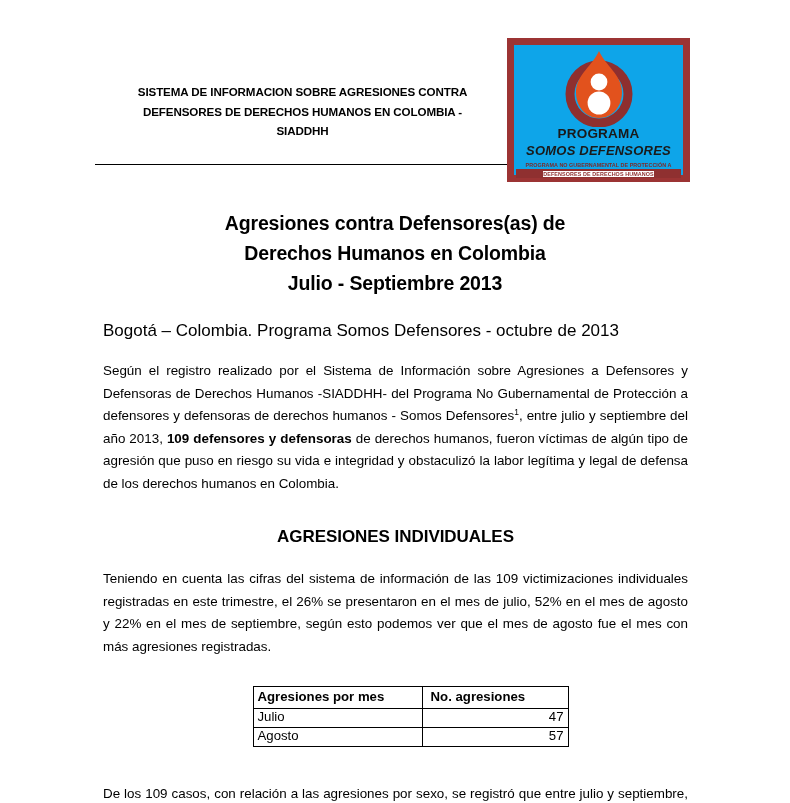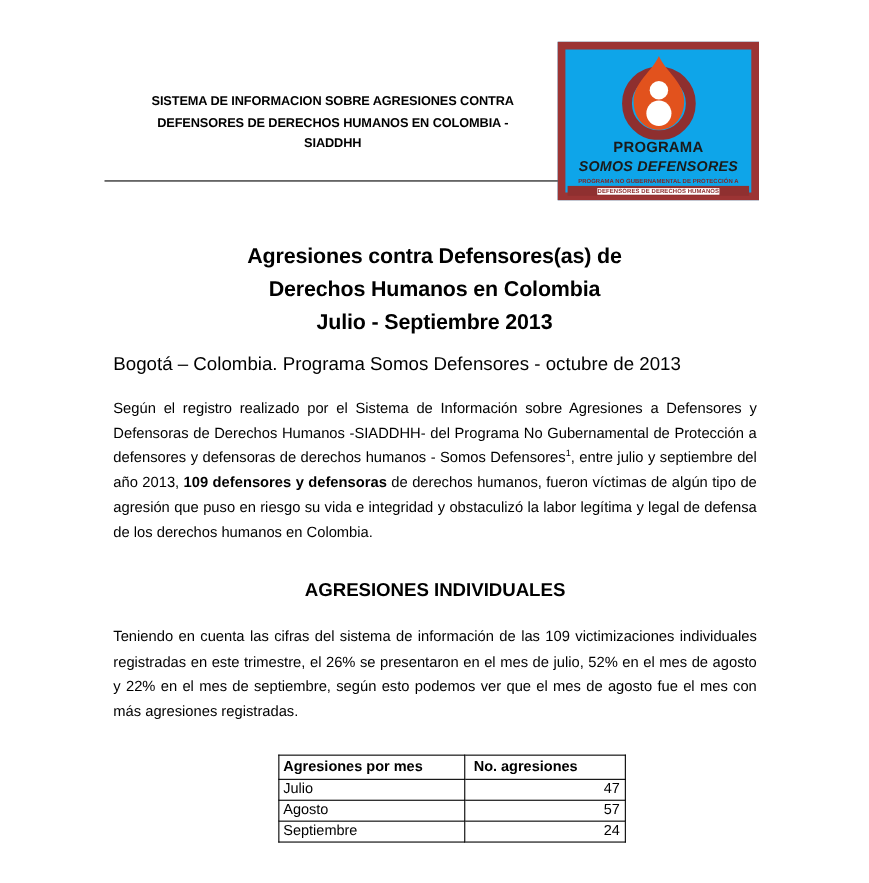--- a/index.html
+++ b/index.html
@@ -99,21 +99,21 @@
     align-items: center;
     justify-content: center;
   }
   .logo-sub2-inner {
     background: #ffffff;
     color: #8f3030;
   }
 
   
   .main-title {
-    margin: 14px;
+    margin: 4px;
     padding: 34px 0 0 0;
     text-align: center;
     font-size: 19.5px;
     font-weight: bold;
     line-height: 30px;
     letter-spacing: -0.15px;
   }
   .main-title .line { display: block; }
 
   
@@ -257,22 +257,18 @@
       </thead>
       <tbody>
         <tr>
           <td class="c1">Julio</td>
           <td class="c2">47</td>
         </tr>
         <tr>
           <td class="c1">Agosto</td>
           <td class="c2">57</td>
         </tr>
-        <tr>
-          <td class="c1">Septiembre</td>
-          <td class="c2">24</td>
-        </tr>
       </tbody>
     </table>
   </div>
 
   <p class="tail">De los 109 casos, con relación a las agresiones por sexo, se registró que entre julio y septiembre, el 85% fueron hombres y el 15% fueron mujeres.</p>
 </div>
 
 </body></html>

